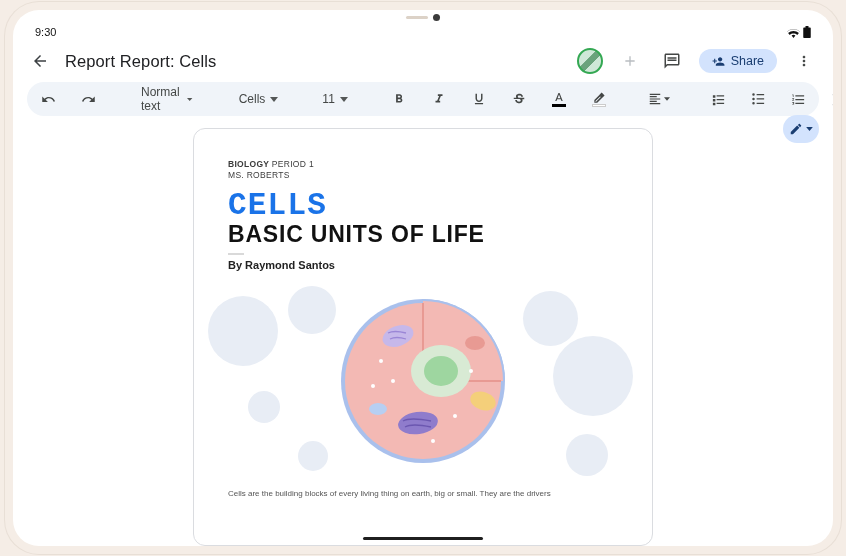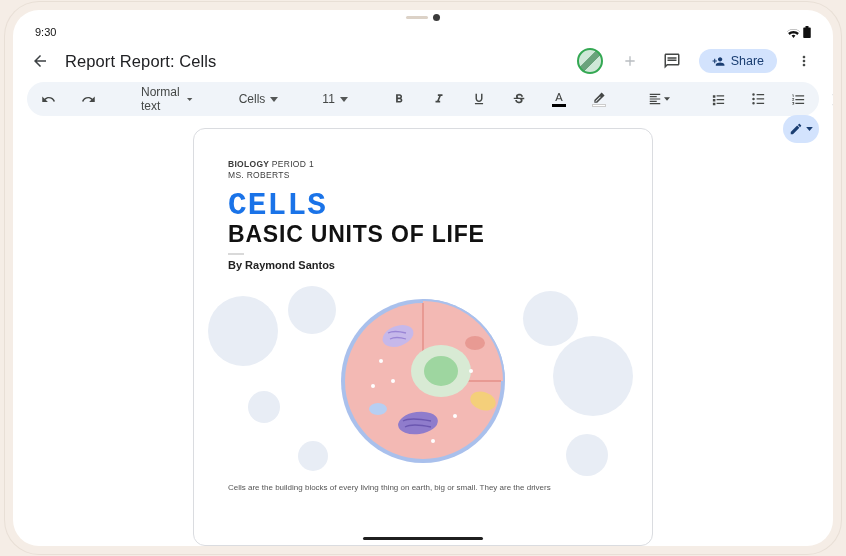--- a/index.html
+++ b/index.html
@@ -48,21 +48,21 @@
   .page { width:460px; background:#fff; border:1px solid #dadce0; border-radius:12px; padding:30px 34px 0; position:relative; }
   .eyebrow { font-size:8.5px; letter-spacing:.3px; color:#3c3c3c; line-height:1.25; font-weight:600; }
   .eyebrow .light { font-weight:400; }
   .h1a { font-size:31px; font-weight:800; color:#1a73e8; letter-spacing:1.2px; margin-top:8px; font-family:Liberation Mono, monospace; }
   .h1b { font-size:23px; font-weight:800; color:#111; letter-spacing:.8px; margin-top:-2px; font-family:"Arial Black", Arial, sans-serif; }
   .rule { width:16px; height:2px; background:#d9d9d9; margin:5px 0 4px; }
   .byline { font-size:11px; font-weight:600; color:#222; }
   .illus { margin:10px -10px 0; height:200px; position:relative; }
   .blob { position:absolute; border-radius:50%; background:#e8edf5; }
   .section-h { font-size:12px; font-weight:700; color:#111; margin-top:6px; }
-  .body-txt { font-size:8px; color:#555; margin-top:2px; line-height:1.3; white-space:nowrap; overflow:hidden; }
+  .body-txt { font-size:8px; color:#555; margin-top:8px; line-height:1.3; white-space:nowrap; overflow:hidden; }
 
   .nav-handle { position:absolute; bottom:6px; left:50%; transform:translateX(-50%); width:120px; height:3.5px; border-radius:3px; background:#1f1f1f; }
 
   .icon { display:block; }
 </style>
 </head>
 <body>
 
 <div class="device-frame">
   <div class="camera-bar">

